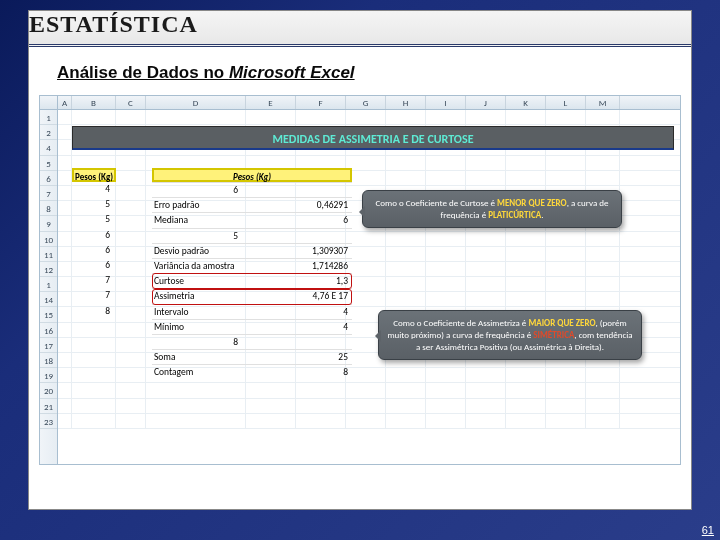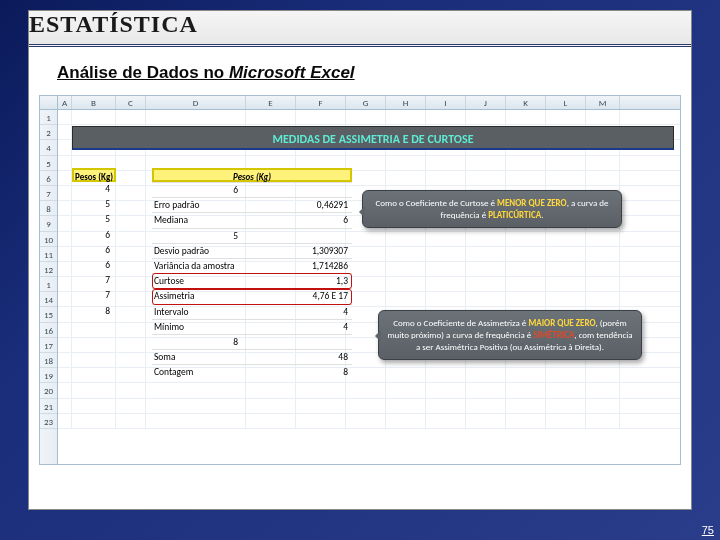--- a/index.html
+++ b/index.html
@@ -573,21 +573,21 @@
                 </div>
                 <div class="row">
                   <div class="lab">Mínimo</div>
                   <div class="val">4</div>
                 </div>
                 <div class="row">
                   <div class="val">8</div>
                 </div>
                 <div class="row">
                   <div class="lab">Soma</div>
-                  <div class="val">48</div>
+                  <div class="val">25</div>
                 </div>
                 <div class="row">
                   <div class="lab">Contagem</div>
                   <div class="val">8</div>
                 </div>
               </div>
           </div>
         </div>
 
         <div class="red-box" style="left:94px; top:163px; width:200px; height:16px;"></div>
@@ -599,13 +599,13 @@
 
         <div class="callout" style="left:320px; top:200px; width:264px;">
           <span>Como o Coeficiente de Assimetriza é </span><span class="hl1">MAIOR QUE ZERO</span><span>, (porém muito próximo) a curva de frequência é </span><span class="hl3">SIMÉTRICA</span><span>, com tendência a ser Assimétrica Positiva (ou Assimétrica à Direita).</span>
         </div>
 
       </div>
     </div>
   </div>
 </div>
 
-<div class="pagenum">75</div>
+<div class="pagenum">61</div>
 
 </body></html>

